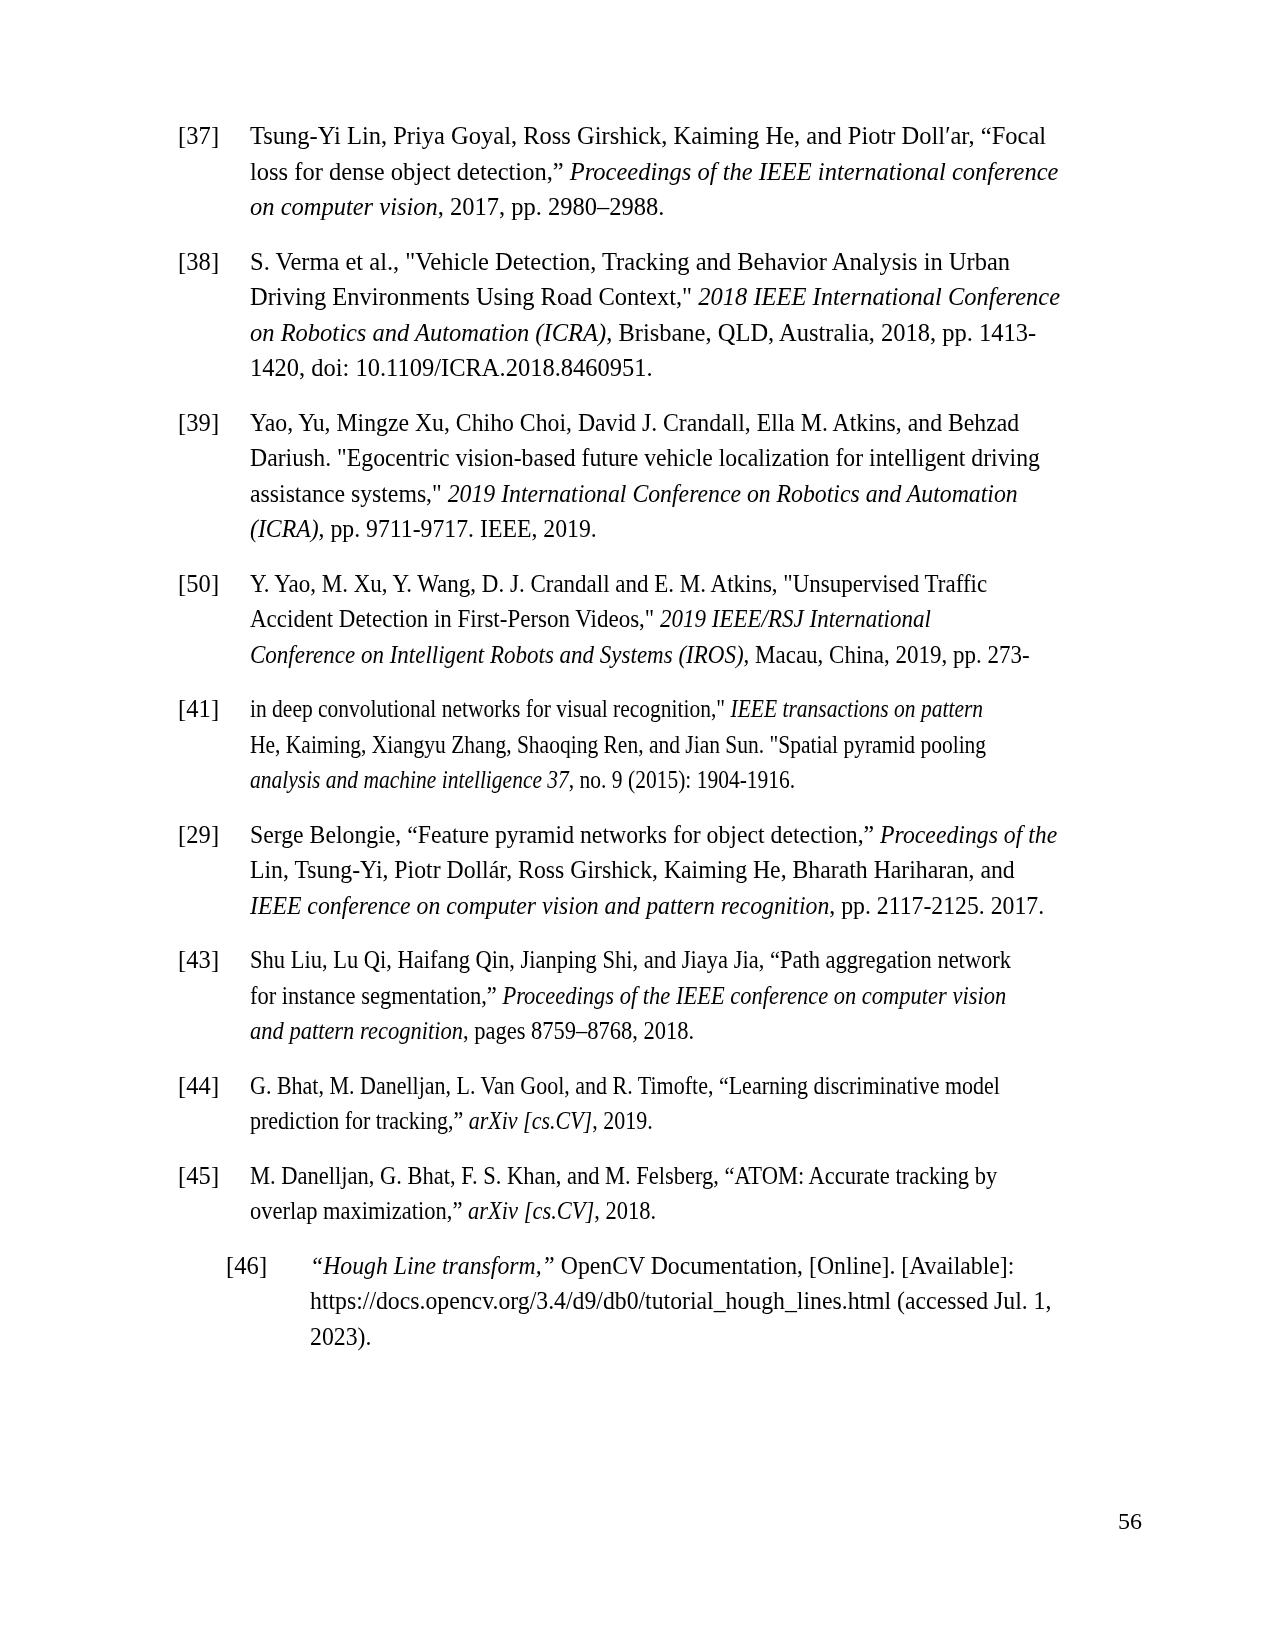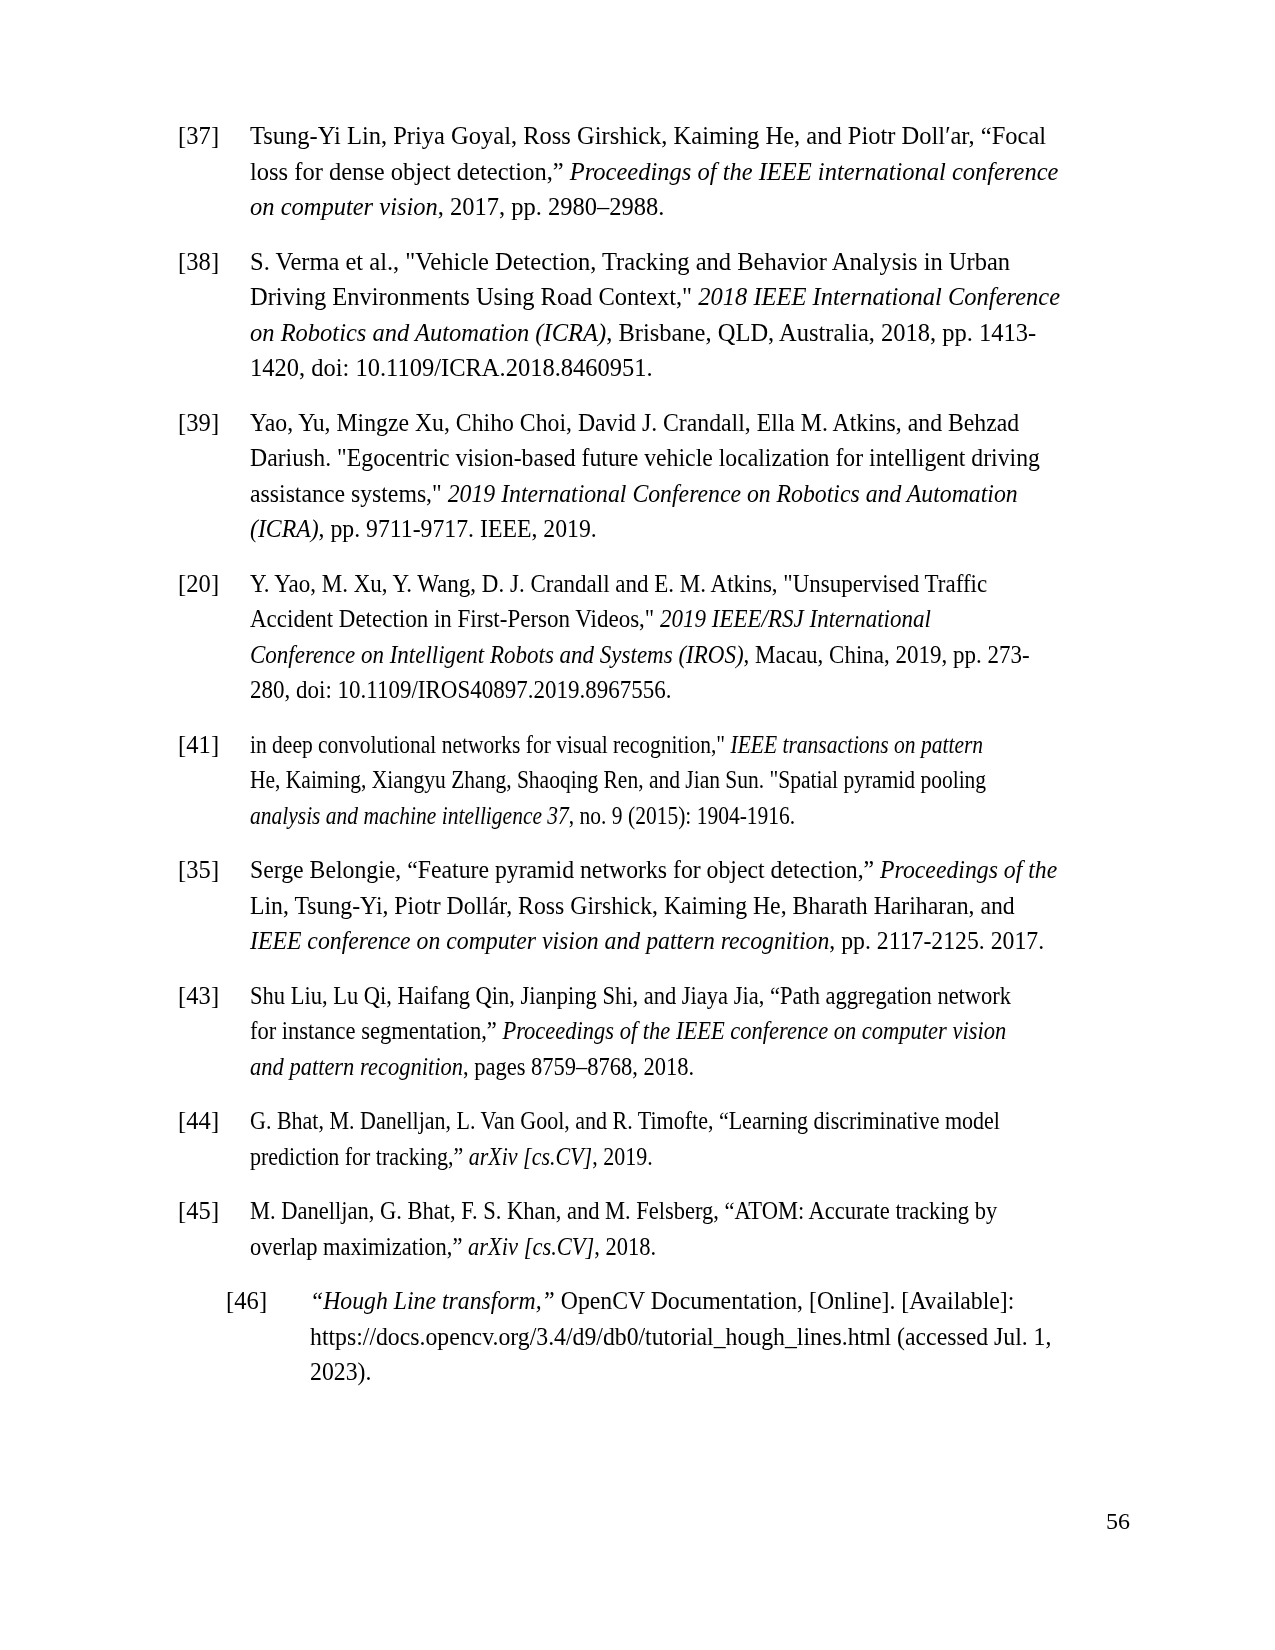--- a/index.html
+++ b/index.html
@@ -62,21 +62,21 @@
   .c92  { transform: scaleX(0.92); }
   .c90  { transform: scaleX(0.90); }
   .c88  { transform: scaleX(0.88); }
   .c86  { transform: scaleX(0.86); }
 
   
   .ref.extra-indent { padding-left: 84px; margin-left: 48px; }
 
   #page-number {
     position: absolute;
-    left: 0;
+    left: 12px;
     top: 1506px;
     width: 1130px;
     text-align: right;
     font-size: 24px;
     line-height: 30px;
   }
 </style>
 </head>
 <body>
 
@@ -103,38 +103,37 @@
       <div class="ref">
         <span class="ref-label">[39]</span>
         <span class="ref-body">
           <span class="ln"><span class="sq c95"><span>Yao, Yu, Mingze Xu, Chiho Choi, David J. Crandall, Ella M. Atkins, and Behzad</span></span></span>
           <span class="ln"><span class="sq c95"><span>Dariush. "Egocentric vision-based future vehicle localization for intelligent driving</span></span></span>
           <span class="ln"><span class="sq c95"><span>assistance systems," </span><i>2019 International Conference on Robotics and Automation</i></span></span>
           <span class="ln"><span class="sq c95"><i>(ICRA)</i><span>, pp. 9711-9717. IEEE, 2019.</span></span></span>
         </span>
       </div>
       <div class="ref">
-        <span class="ref-label">[20]</span>
+        <span class="ref-label">[50]</span>
         <span class="ref-body">
           <span class="ln"><span class="sq c92"><span>Y. Yao, M. Xu, Y. Wang, D. J. Crandall and E. M. Atkins, "Unsupervised Traffic</span></span></span>
           <span class="ln"><span class="sq c92"><span>Accident Detection in First-Person Videos," </span><i>2019 IEEE/RSJ International</i></span></span>
           <span class="ln"><span class="sq c92"><i>Conference on Intelligent Robots and Systems (IROS)</i><span>, Macau, China, 2019, pp. 273-</span></span></span>
-          <span class="ln"><span class="sq c92"><span>280, doi: 10.1109/IROS40897.2019.8967556.</span></span></span>
         </span>
       </div>
       <div class="ref">
         <span class="ref-label">[41]</span>
         <span class="ref-body">
           <span class="ln"><span class="sq c86"><span>in deep convolutional networks for visual recognition," </span><i>IEEE transactions on pattern</i></span></span>
           <span class="ln"><span class="sq c86"><span>He, Kaiming, Xiangyu Zhang, Shaoqing Ren, and Jian Sun. "Spatial pyramid pooling</span></span></span>
           <span class="ln"><span class="sq c86"><i>analysis and machine intelligence 37</i><span>, no. 9 (2015): 1904-1916.</span></span></span>
         </span>
       </div>
       <div class="ref">
-        <span class="ref-label">[35]</span>
+        <span class="ref-label">[29]</span>
         <span class="ref-body">
           <span class="ln"><span class="sq c95"><span>Serge Belongie, “Feature pyramid networks for object detection,” </span><i>Proceedings of the</i></span></span>
           <span class="ln"><span class="sq c95"><span>Lin, Tsung-Yi, Piotr Dollár, Ross Girshick, Kaiming He, Bharath Hariharan, and</span></span></span>
           <span class="ln"><span class="sq c95"><i>IEEE conference on computer vision and pattern recognition</i><span>, pp. 2117-2125. 2017.</span></span></span>
         </span>
       </div>
       <div class="ref">
         <span class="ref-label">[43]</span>
         <span class="ref-body">
           <span class="ln"><span class="sq c90"><span>Shu Liu, Lu Qi, Haifang Qin, Jianping Shi, and Jiaya Jia, “Path aggregation network</span></span></span>

